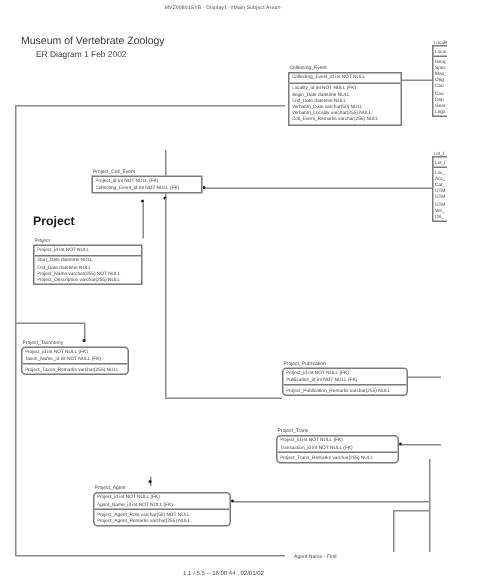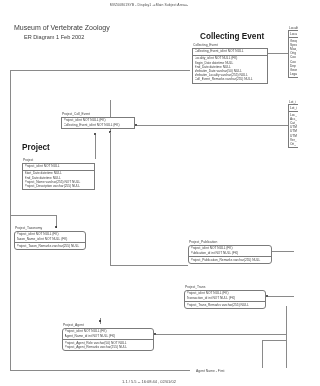--- a/index.html
+++ b/index.html
@@ -67,21 +67,20 @@
 </head>
 <body>
 
 <div id="canvas">
 
   <div class="winbar">MVZ00801SYB - Display1 -=Main Subject Area=-</div>
 
   <div class="hdr1">Museum of Vertebrate Zoology</div>
   <div class="hdr2">ER Diagram 1 Feb 2002</div>
 
-  <div class="grouptitle" style="left:200px;top:32px;">Collecting Event</div>
   <div class="grouptitle" style="left:22px;top:143px;">Project</div>
 
   <div class="ln lnv" style="left:10px;top:70px;height:300px;"></div>
   <div class="ln lnh" style="left:10px;top:70px;width:180px;"></div>
   <div class="ln lnh" style="left:10px;top:370px;width:180px;"></div>
 
   <div class="ln lnh" style="left:268px;top:53px;width:24px;"></div>
   <div class="dot" style="left:266px;top:51.8px;"></div>
 
   <div class="ln lnh" style="left:137px;top:125px;width:160px;"></div>

